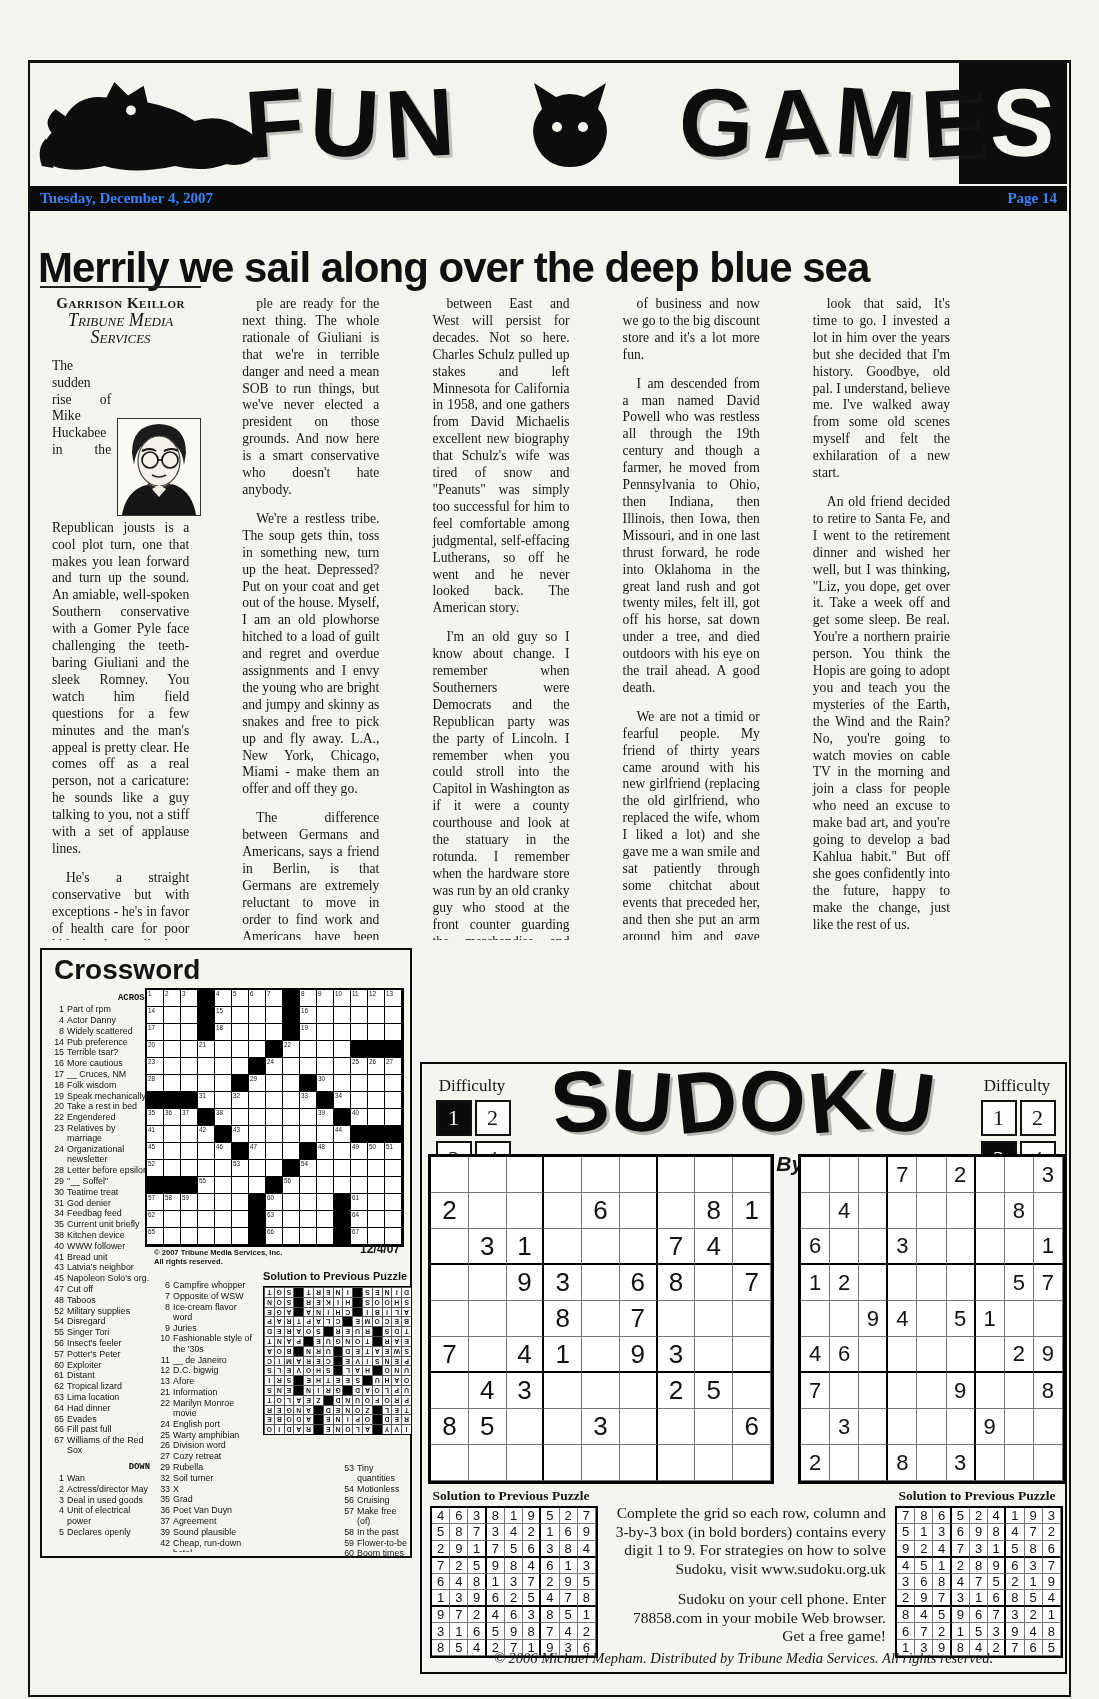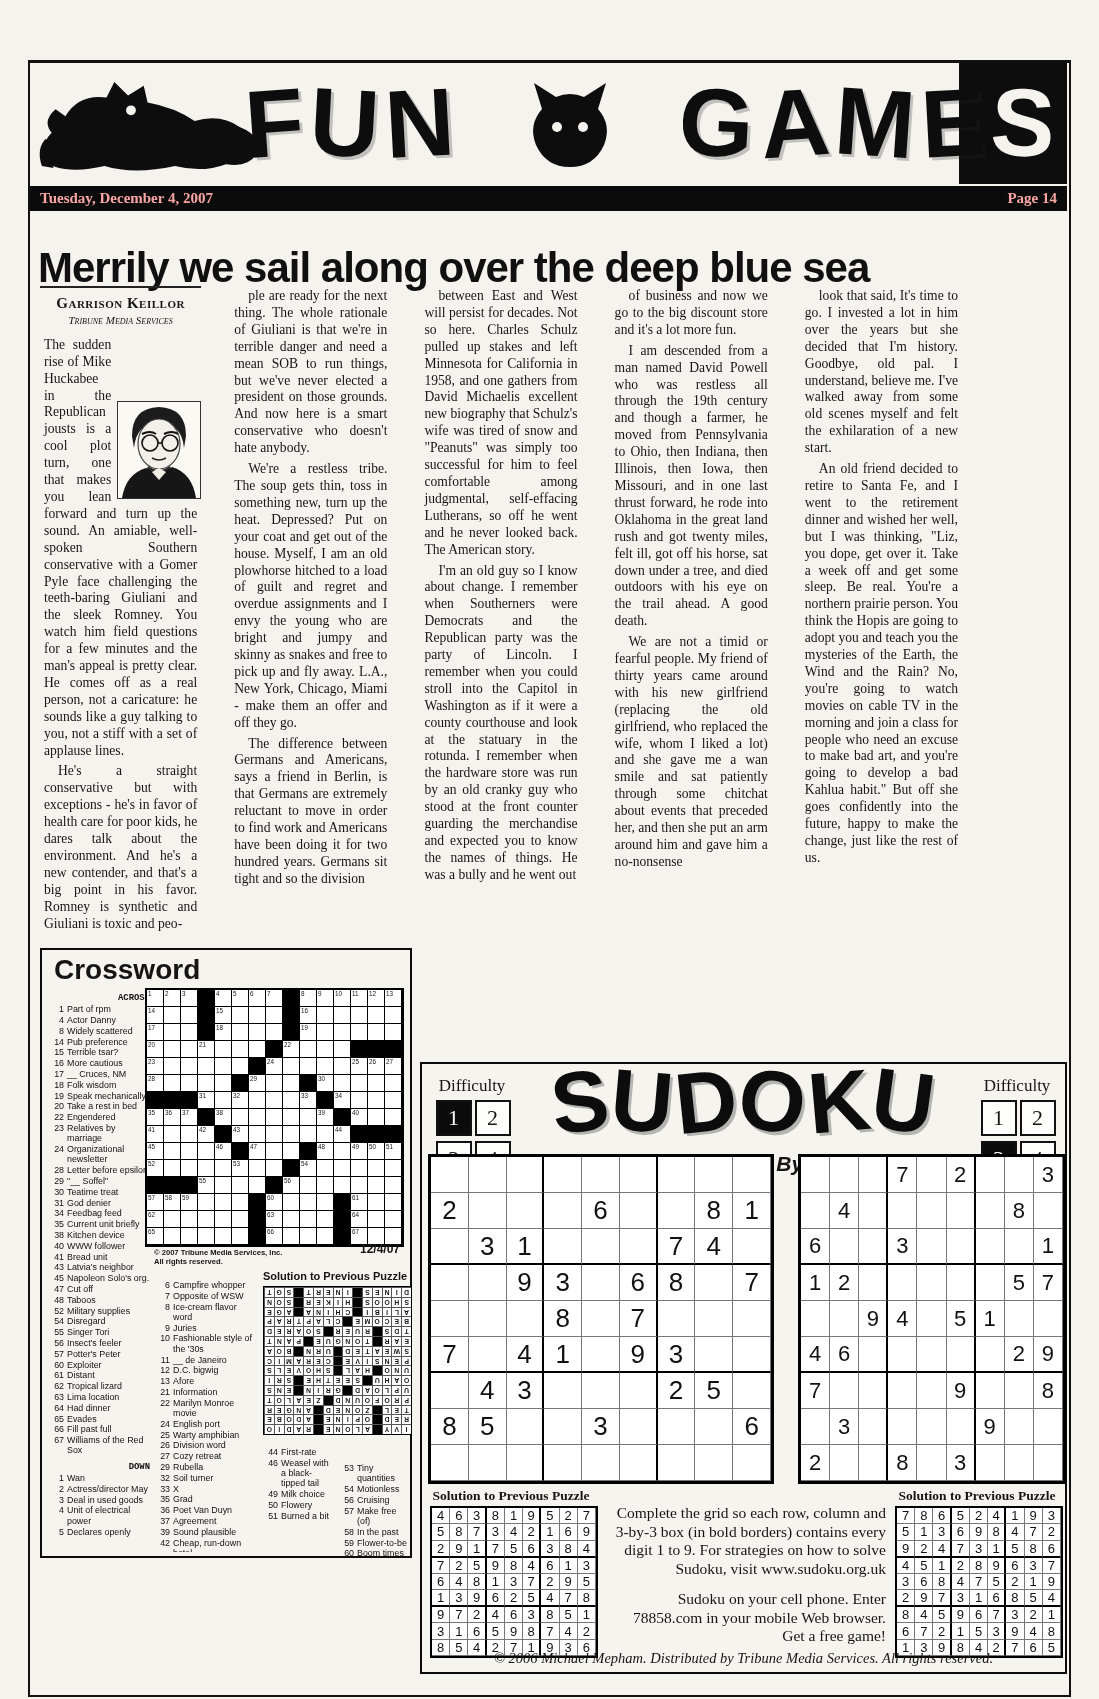--- a/index.html
+++ b/index.html
@@ -10,33 +10,33 @@
   
   .masthead{position:absolute;left:30px;top:62px;width:1037px;height:122px;overflow:hidden;}
   .big-cat{position:absolute;left:6px;top:8px;width:235px;height:108px;}
   .black-slab{position:absolute;right:0;top:0;bottom:0;width:108px;background:#0d0d0d;}
   .mast-title{position:absolute;left:215px;right:6px;top:0;height:122px;display:flex;align-items:center;justify-content:space-between;z-index:2;}
   .mast-word{font-family:"Liberation Sans",sans-serif;font-weight:900;font-size:96px;letter-spacing:6px;color:#0d0d0d;line-height:1;white-space:nowrap;text-shadow:3px 3px 0 rgba(40,40,40,.25);}
   .mast-word span{display:inline-block;}
   .mast-word span.inv{color:#f4f3ee;text-shadow:none;}
   .small-cat{width:92px;height:96px;margin:0 -18px;}
   
-  .datebar{position:absolute;left:30px;top:186px;width:1037px;height:25px;background:#0b0b0b;color:#fca5a5;
+  .datebar{position:absolute;left:30px;top:186px;width:1037px;height:25px;background:#0b0b0b;color:#3b82f6;
            display:flex;justify-content:space-between;align-items:center;padding:0 10px;box-sizing:border-box;
            font-weight:bold;font-size:15px;}
   
   .headline{position:absolute;left:38px;top:216px;width:930px;font-family:"Liberation Sans",sans-serif;
             font-weight:bold;font-size:42px;letter-spacing:-1px;color:#101010;}
   .columns{position:absolute;left:40px;top:284px;width:922px;height:656px;display:flex;gap:29px;overflow:hidden;}
   .col{flex:1 1 0;font-size:13.6px;line-height:16.9px;text-align:justify;overflow:hidden;}
-  .col p{margin:4px;text-indent:14px;}
+  .col p{margin:12px;text-indent:14px;}
   .col p.noindent{text-indent:0;}
   .byline-rule{border-top:2px solid #222;margin:2px 0 7px 0;}
   .byline-author{font-weight:bold;font-variant:small-caps;font-size:15px;text-align:center;letter-spacing:.5px;}
-  .byline-src{font-style:italic;font-variant:small-caps;font-size:11px;text-align:center;margin-bottom:8px;}
+  .byline-src{font-style:italic;font-variant:small-caps;font-size:18px;text-align:center;margin-bottom:8px;}
   .portrait{float:right;width:82px;height:96px;margin:64px 0 4px 6px;border:1.5px solid #333;background:#fbfaf6;}
   
   .xword{position:absolute;left:40px;top:948px;width:372px;height:610px;border:2.5px solid #0b0b0b;background:#f5f4ef;box-sizing:border-box;}
   .xword-title{position:absolute;left:12px;top:4px;font-family:"Liberation Sans",sans-serif;font-weight:900;font-size:28px;}
   .cluecol{position:absolute;font-family:"Liberation Sans",sans-serif;font-size:8.9px;line-height:10.3px;color:#111;}
   .cluecol .hdr{font-weight:bold;text-align:right;padding-left:22px;margin:3px 0 1px;font-family:Liberation Mono, monospace;}
   .clue{padding-left:17px;text-indent:-17px;margin:0 0 .5px 0;}
   .clue b{display:inline-block;width:14px;text-indent:0;text-align:right;font-weight:normal;margin-right:3px;}
   #clues-a{left:8px;top:40px;width:100px;height:560px;overflow:hidden;}
   #clues-b{left:114px;top:330px;width:102px;height:272px;overflow:hidden;}
@@ -823,29 +823,20 @@
       <div class="xcell">I</div>
       <div class="xcell">N</div>
       <div class="xcell">E</div>
       <div class="xcell">R</div>
       <div class="xcell">T</div>
       <div class="xcell blk"></div>
       <div class="xcell">S</div>
       <div class="xcell">G</div>
       <div class="xcell">T</div>
     </div>
-  <div class="cluecol" id="clues-c">
-    <div>
-        <div class="clue"><b>44</b>First-rate</div>
-        <div class="clue"><b>46</b>Weasel with a black-tipped tail</div>
-        <div class="clue"><b>49</b>Milk choice</div>
-        <div class="clue"><b>50</b>Flowery</div>
-        <div class="clue"><b>51</b>Burned a bit</div>
-      </div>
-  </div>
   <div class="cluecol" id="clues-d">
     <div>
         <div class="clue"><b>53</b>Tiny quantities</div>
         <div class="clue"><b>54</b>Motionless</div>
         <div class="clue"><b>56</b>Cruising</div>
         <div class="clue"><b>57</b>Make free (of)</div>
         <div class="clue"><b>58</b>In the past</div>
         <div class="clue"><b>59</b>Flower-to-be</div>
         <div class="clue"><b>60</b>Boom times</div>
       </div>

